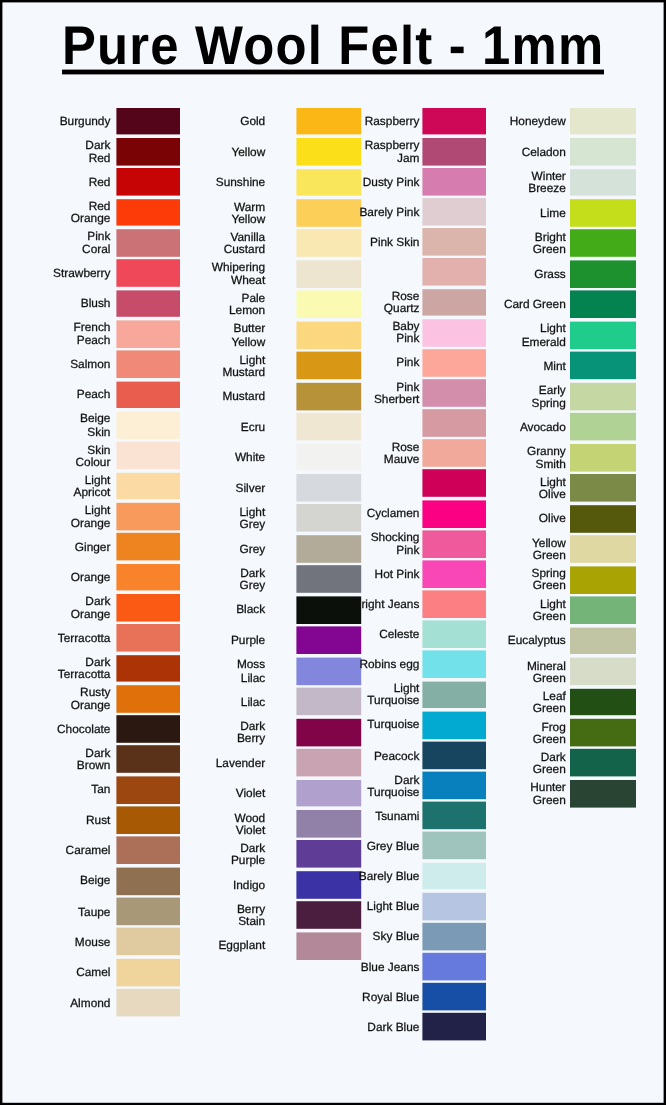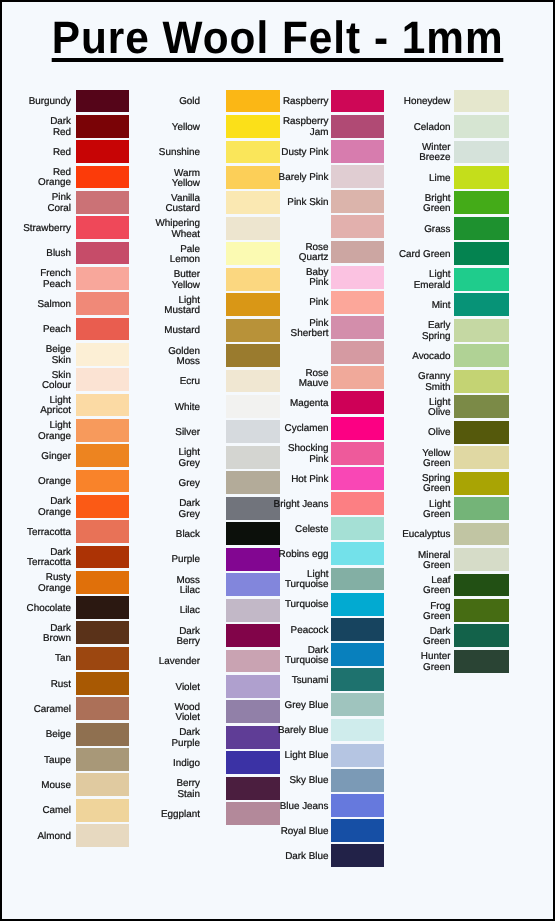--- a/index.html
+++ b/index.html
@@ -29,21 +29,21 @@
     font-weight: bold;
     color: #000000;
     line-height: 36px;
     border-bottom: 4.2px solid #000000;
     padding-bottom: 2px;
     white-space: nowrap;
     transform: scaleX(0.935);
     transform-origin: 50% 50%;
     letter-spacing: 1.05px;
   }
-  .col { position: absolute; top: 87.6px; }
+  .col { position: absolute; top: 87.6px; padding-left: 21px; }
   .sw-row { position: relative; }
   .sw-label {
     position: absolute; top: 0; right: 0;
     width: 110px; height: 23.5px;
     padding-top: 1px;
     display: flex; flex-direction: column;
     align-items: flex-end; justify-content: center;
     text-align: right;
     font-size: 9.9px;
     color: #111111;
@@ -333,27 +333,20 @@
         <div class="sw-chip" style="background: rgb(217, 151, 22);"></div>
       </div>
       <div class="sw-row">
         <div class="sw-label">
           <span class="ln">Mustard</span>
         </div>
         <div class="sw-chip" style="background: rgb(184, 146, 57);"></div>
       </div>
       <div class="sw-row">
         <div class="sw-label">
-          <span class="ln">Golden</span>
-          <span class="ln">Moss</span>
-        </div>
-        <div class="sw-chip" style="background: rgb(154, 123, 46);"></div>
-      </div>
-      <div class="sw-row">
-        <div class="sw-label">
           <span class="ln">Ecru</span>
         </div>
         <div class="sw-chip" style="background: rgb(240, 231, 210);"></div>
       </div>
       <div class="sw-row">
         <div class="sw-label">
           <span class="ln">White</span>
         </div>
         <div class="sw-chip" style="background: rgb(242, 242, 240);"></div>
       </div>
@@ -527,23 +520,20 @@
         <div class="sw-chip" style="background: rgb(213, 154, 162);"></div>
       </div>
       <div class="sw-row">
         <div class="sw-label">
           <span class="ln">Rose</span>
           <span class="ln">Mauve</span>
         </div>
         <div class="sw-chip" style="background: rgb(240, 169, 154);"></div>
       </div>
       <div class="sw-row">
-        <div class="sw-label">
-          <span class="ln">Magenta</span>
-        </div>
         <div class="sw-chip" style="background: rgb(206, 0, 87);"></div>
       </div>
       <div class="sw-row">
         <div class="sw-label">
           <span class="ln">Cyclamen</span>
         </div>
         <div class="sw-chip" style="background: rgb(252, 0, 131);"></div>
       </div>
       <div class="sw-row">
         <div class="sw-label">

